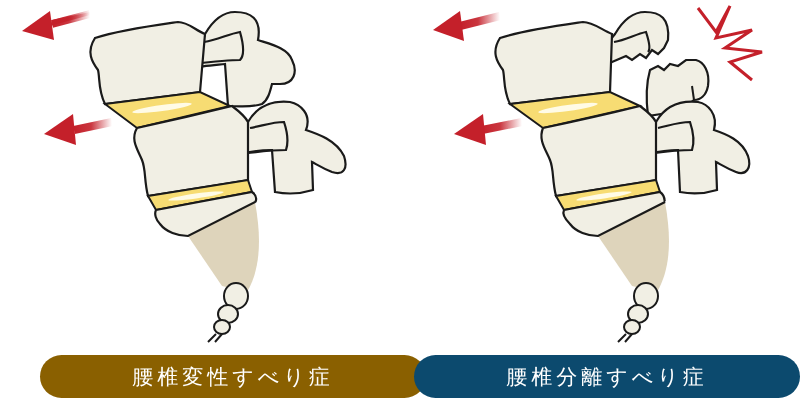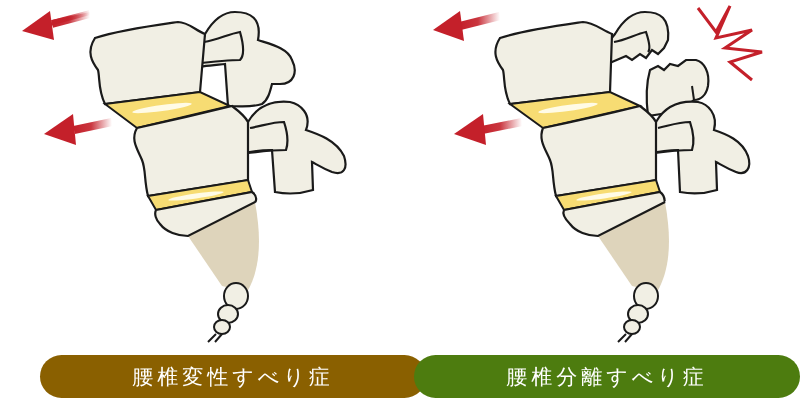--- a/index.html
+++ b/index.html
@@ -113,16 +113,16 @@
     <path d="M256 122 C264 108 278 100 298 102 C308 104 318 114 314 130 C326 134 342 140 348 156 C352 168 346 176 336 172 C326 168 320 164 316 162 L317 190 C304 194 290 194 280 192 L278 150 C268 150 256 152 246 154 Z" fill="#f1efe4" stroke="#1a1a1a" stroke-width="2.2"></path>
     <path d="M258 128 C268 126 278 122 290 122 C294 134 294 144 292 150 C276 150 262 152 246 154" fill="none" stroke="#1a1a1a" stroke-width="2.2"></path>
 
     <path d="M143 128 C172 122 208 114 240 106 C248 112 254 118 256 122 L256 180 L156 196 C152 180 154 170 150 160 C146 150 138 140 143 128 Z" fill="#f1efe4" stroke="#1a1a1a" stroke-width="2.2"></path>
 
     <path d="M156 196 L256 180 L260 192 L164 210 Z" fill="#f7dc73" stroke="#1a1a1a" stroke-width="2"></path>
     <ellipse cx="204" cy="196" rx="28" ry="2.5" fill="#fffbe6" transform="rotate(-8 204 196)"></ellipse>
 
     <path d="M164 210 L260 192 C266 196 264 202 265 202 L198 236 C188 236 176 232 170 224 C166 220 162 214 164 210 Z" fill="#f1efe4" stroke="#1a1a1a" stroke-width="2.2"></path>
   </svg>
-  <div class="label-bar" style="background:#4d7c0f;">
+  <div class="label-bar" style="background:#0c4a6e;">
     <span>腰椎分離すべり症</span>
   </div>
 </div>
 
 </body></html>

